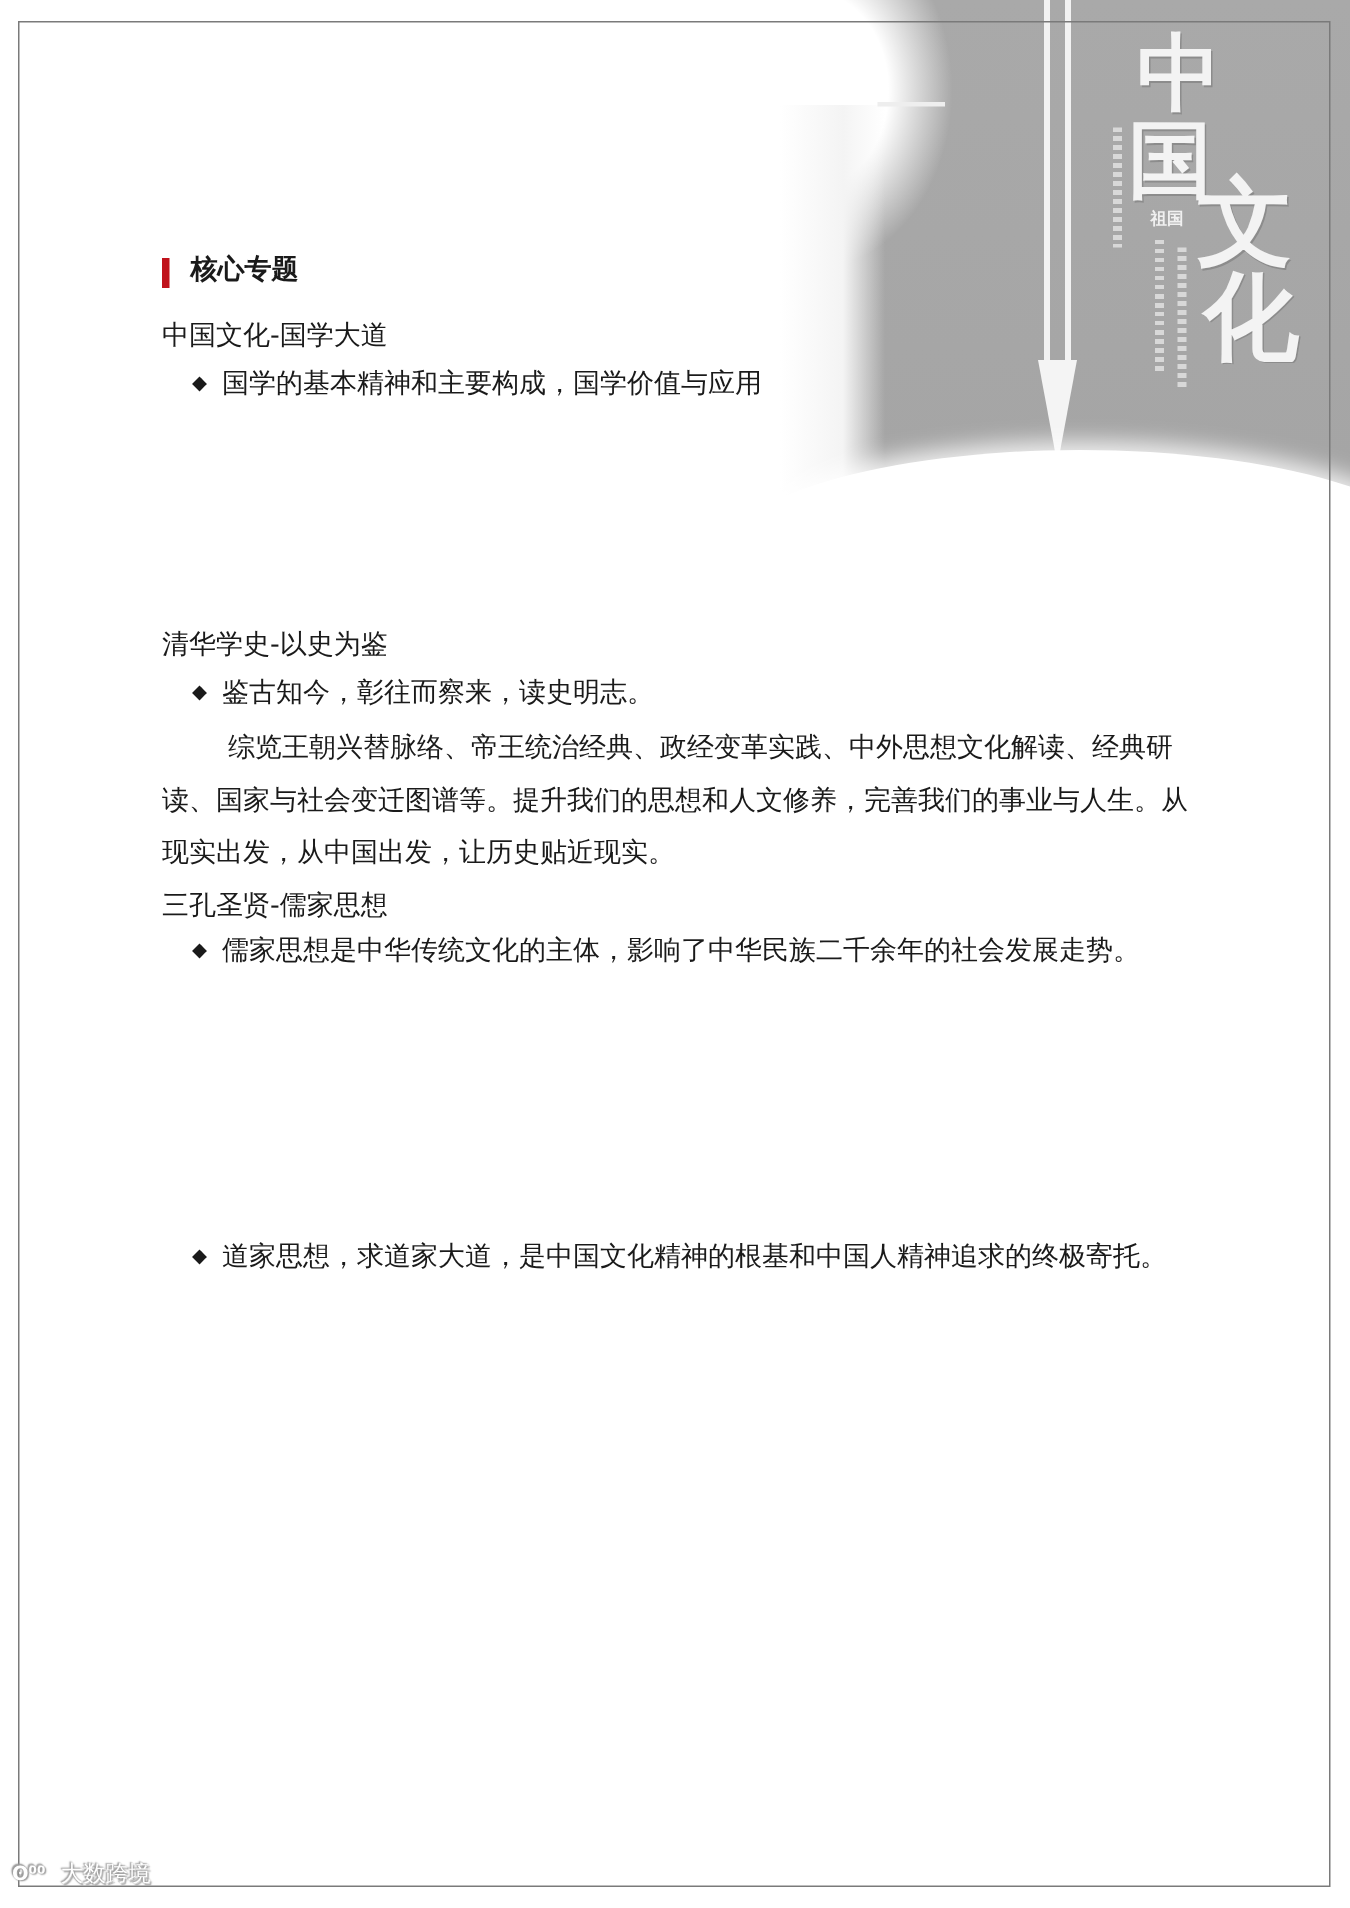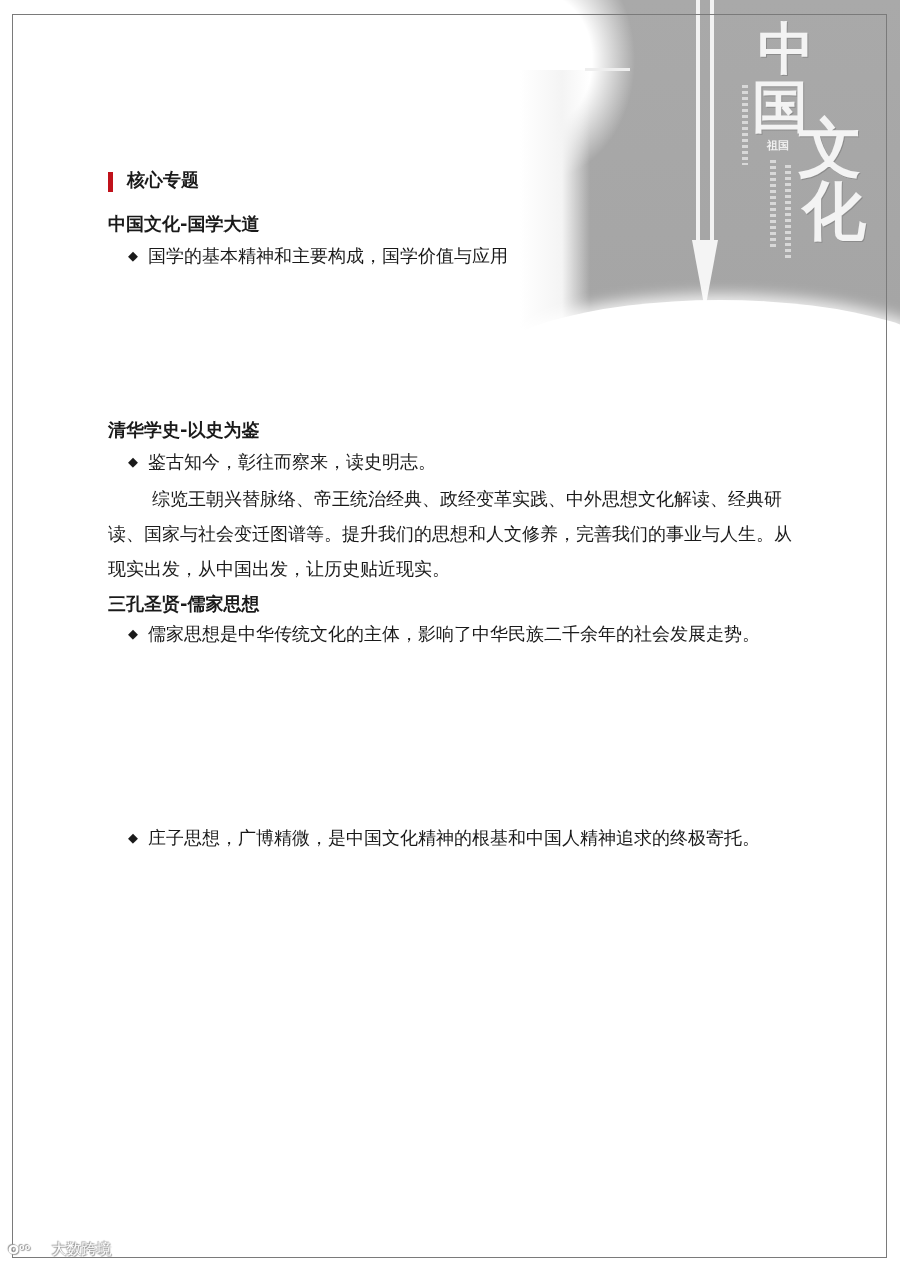--- a/index.html
+++ b/index.html
@@ -69,37 +69,37 @@
   }
   .section-title {
     position: absolute; left: 108px; top: 168px; z-index: 3;
     font-family: "DejaVu Sans", "Liberation Sans", sans-serif; font-weight: bold;
     font-size: 18px; line-height: 24px; display: flex; align-items: flex-end;
   }
   .section-title .bar { width: 5px; height: 20px; background: #c0121b; margin-right: 14px; }
 
   .block { position: absolute; left: 108px; z-index: 3; width: 700px; }
   .heading {
-    font-family: "DejaVu Sans", "Liberation Sans", sans-serif; font-weight: bold;
+    font-family: "DejaVu Sans", "Liberation Sans", sans-serif; font-weight: normal;
     font-size: 18px; height: 24px; line-height: 24px; margin: 0;
   }
   .bullet {
     font-size: 18px; line-height: 35px; margin: 0; padding-left: 20px;
   }
   .bullet .dia { font-size: 13px; margin-right: 10px; position: relative; top: -2px; }
   .para { font-size: 18px; line-height: 35px; margin: 0; }
   .indent2 { text-indent: 44px; }
   .indent1 { text-indent: 20px; }
   .hanging { text-indent: 20px; }
 
   .watermark {
     position: absolute; left: 8px; top: 1240px; z-index: 4;
     font-family: "DejaVu Sans", sans-serif; font-size: 15px; color: #ffffff;
     text-shadow: 0 0 1px #9a9a9a, 1px 1px 1px #9a9a9a, -1px -1px 1px #9a9a9a;
-    display: flex; align-items: center; gap: 21px;
+    display: flex; align-items: center; gap: 10px;
   }
   .watermark .logo { font-size: 13px; font-weight: bold; }
 </style>
 </head>
 <body>
 
 <div class="banner">
   <div class="wash"></div>
   <div class="wash-left"></div>
   <div class="brush-line"></div>
@@ -134,19 +134,19 @@
   <p class="bullet" style="margin-top:2px;"><span class="dia">◆</span><span>鉴古知今，彰往而察来，读史明志。</span></p>
   <p class="para indent2">综览王朝兴替脉络、帝王统治经典、政经变革实践、中外思想文化解读、经典研读、国家与社会变迁图谱等。提升我们的思想和人文修养，完善我们的事业与人生。从现实出发，从中国出发，让历史贴近现实。</p>
 </div>
 
 <div class="block" style="top:592px;">
   <h3 class="heading">三孔圣贤-儒家思想</h3>
   <p class="para hanging" style="margin-top:0;"><span class="dia" style="font-size:13px;margin-right:10px;position:relative;top:-2px;">◆</span><span>儒家思想是中华传统文化的主体，影响了中华民族二千余年的社会发展走势。</span></p>
 </div>
 
 <div class="block" style="top:818px;">
-  <p class="para hanging" style="margin-top:2px;"><span class="dia" style="font-size:13px;margin-right:10px;position:relative;top:-2px;">◆</span><span>庄子思想，广博精微，是中国文化精神的根基和中国人精神追求的终极寄托。</span></p>
+  <p class="para hanging" style="margin-top:2px;"><span class="dia" style="font-size:13px;margin-right:10px;position:relative;top:-2px;">◆</span><span>道家思想，求道家大道，是中国文化精神的根基和中国人精神追求的终极寄托。</span></p>
 </div>
 
 <div class="watermark">
   <span class="logo">ʘ⁰⁰</span>
   <span>大数跨境</span>
 </div>
 
 </body></html>

